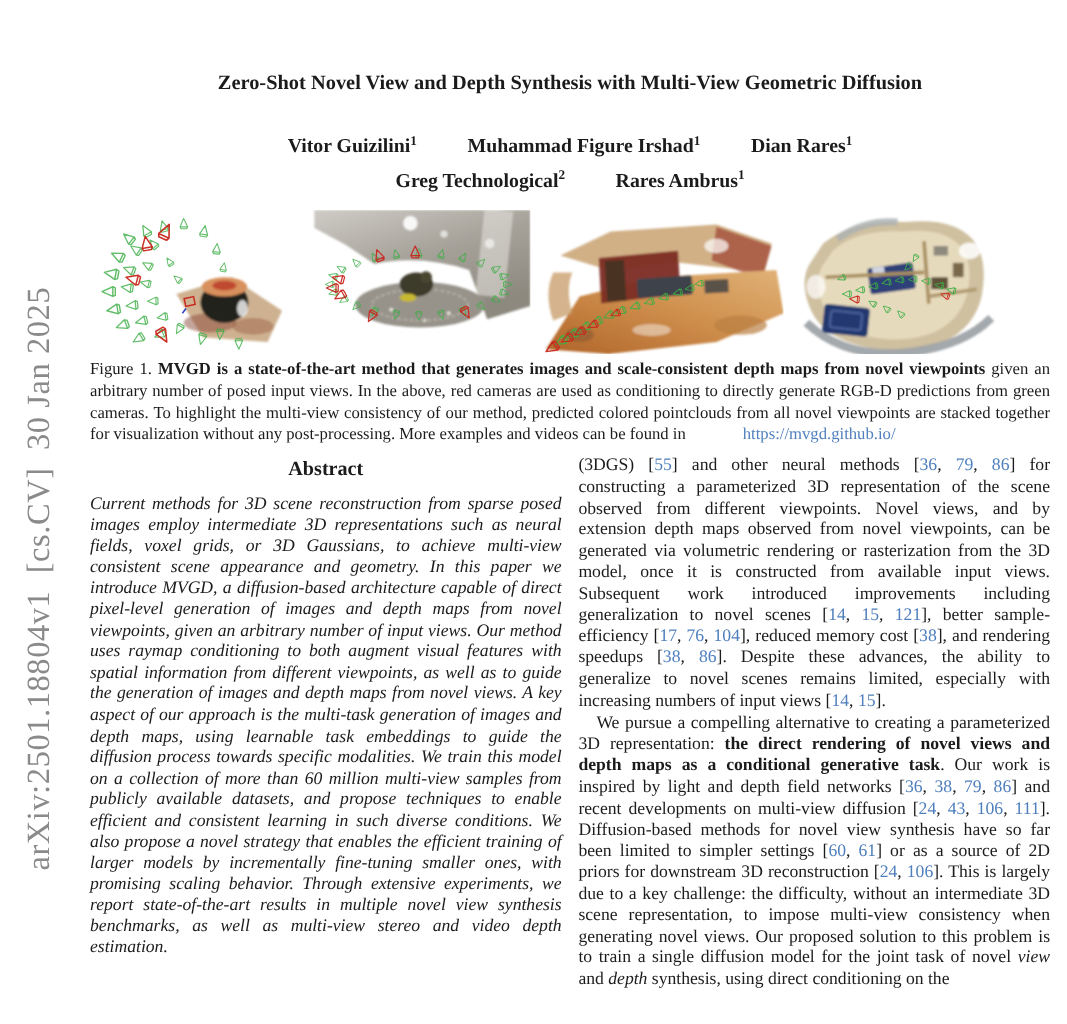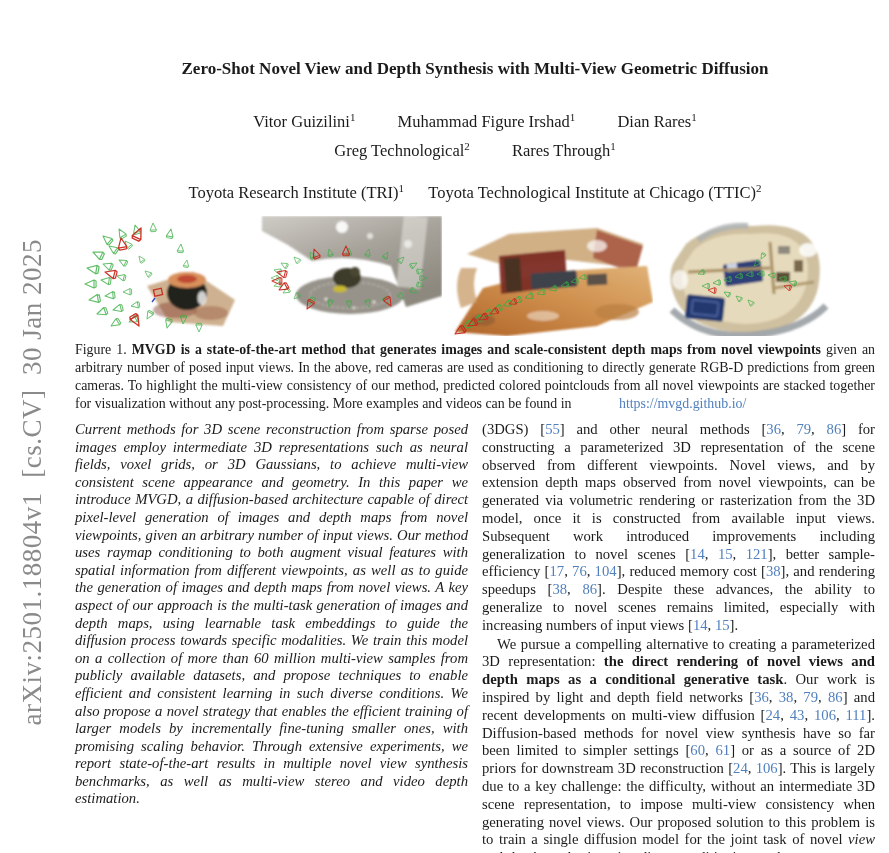--- a/index.html
+++ b/index.html
@@ -19,21 +19,21 @@
   }
   .stamp-text{
     writing-mode:vertical-rl;transform:rotate(180deg);
     font-size:27px;color:var(--stamp);white-space:pre;letter-spacing:.5px;
   }
   .page{position:absolute;left:75px;top:0;width:800px;}
   .title{margin-top:56px;text-align:center;font-weight:bold;font-size:17px;line-height:26px;}
   .authors-row{margin-top:0;text-align:center;font-size:16.5px;line-height:22px;}
   .authors-row.first{margin-top:29px;}
   .authors-row.second{margin-top:7px;}
-  .author{display:inline-block;margin:0 19px;}
+  .author{display:inline-block;margin:0 19px;font-weight:bold;}
   .affil-row{margin-top:21px;text-align:center;font-size:16.5px;}
   .affil{display:inline-block;margin:0 10px;}
   sup{font-size:11px;line-height:0;}
   .figure-strip{margin-top:13px;height:120px;display:flex;gap:5px;align-items:stretch;}
   .panel{height:120px;}
   .panel svg{display:block;width:100%;height:100%;}
   .caption{margin-top:5px;font-size:13.9px;line-height:18px;text-align:justify;}
   .columns{margin-top:8px;display:flex;gap:14px;}
   .col{width:393px;}
   .abstract-h{text-align:center;font-weight:bold;font-size:16.8px;margin:1px 0 11px 0;}
@@ -79,25 +79,21 @@
 
   <div class="title">Zero-Shot Novel View and Depth Synthesis with Multi-View Geometric Diffusion</div>
 
   <div class="authors-row first">
     <span class="author"><span>Vitor Guizilini</span><sup>1</sup></span>
     <span class="author"><span>Muhammad Figure Irshad</span><sup>1</sup></span>
     <span class="author"><span>Dian Rares</span><sup>1</sup></span>
   </div>
   <div class="authors-row second">
     <span class="author"><span>Greg Technological</span><sup>2</sup></span>
-    <span class="author"><span>Rares Through</span><sup>1</sup></span>
-  </div>
-  <div class="affil-row">
-    <span class="affil"><span>Toyota Research Institute (TRI)</span><sup>1</sup></span>
-    <span class="affil"><span>Toyota Technological Institute at Chicago (TTIC)</span><sup>2</sup></span>
+    <span class="author"><span>Rares Ambrus</span><sup>1</sup></span>
   </div>
 
   <div class="figure-strip">
 
     <div class="panel" style="width:170px" aria-label="Pointcloud of a sushi roll on a wooden board surrounded by scattered green and red camera frustums">
       <svg viewBox="0 0 170 120">
         <g filter="url(#soft)">
           <path d="M72 70 L118 56 L160 84 L148 110 L94 106 Z" fill="#c6a37d" opacity="0.85"></path>
           <ellipse cx="100" cy="94" rx="22" ry="8" fill="#8a4a38" opacity="0.5"></ellipse>
           <ellipse cx="136" cy="97" rx="17" ry="7" fill="#9a5a40" opacity="0.45"></ellipse>
@@ -286,20 +282,21 @@
           <use href="#camp" transform="translate(126 70) rotate(18) scale(0.6)"></use>
         </g>
       </svg>
     </div>
   </div>
 
   <div class="caption"><span>Figure 1.  </span><span class="seg-bold">MVGD is a state-of-the-art method that generates images and scale-consistent depth maps from novel viewpoints</span><span> given an arbitrary number of posed input views. In the above, red cameras are used as conditioning to directly generate RGB-D predictions from green cameras. To highlight the multi-view consistency of our method, predicted colored pointclouds from all novel viewpoints are stacked together for visualization without any post-processing. More examples and videos can be found in </span><span class="seg-link">https://mvgd.github.io/</span></div>
 
   <div class="columns">
     <div class="col">
+      <div class="abstract-h">Abstract</div>
       <div class="abstract">Current methods for 3D scene reconstruction from sparse posed images employ intermediate 3D representations such as neural fields, voxel grids, or 3D Gaussians, to achieve multi-view consistent scene appearance and geometry. In this paper we introduce MVGD, a diffusion-based architecture capable of direct pixel-level generation of images and depth maps from novel viewpoints, given an arbitrary number of input views. Our method uses raymap conditioning to both augment visual features with spatial information from different viewpoints, as well as to guide the generation of images and depth maps from novel views. A key aspect of our approach is the multi-task generation of images and depth maps, using learnable task embeddings to guide the diffusion process towards specific modalities. We train this model on a collection of more than 60 million multi-view samples from publicly available datasets, and propose techniques to enable efficient and consistent learning in such diverse conditions. We also propose a novel strategy that enables the efficient training of larger models by incrementally fine-tuning smaller ones, with promising scaling behavior. Through extensive experiments, we report state-of-the-art results in multiple novel view synthesis benchmarks, as well as multi-view stereo and video depth estimation.</div>
     </div>
     <div class="col">
       <div class="body-par"><span>(3DGS) [</span><span class="seg-cite">55</span><span>] and other neural methods [</span><span class="seg-cite">36</span><span>, </span><span class="seg-cite">79</span><span>, </span><span class="seg-cite">86</span><span>] for constructing a parameterized 3D representation of the scene observed from different viewpoints. Novel views, and by extension depth maps observed from novel viewpoints, can be generated via volumetric rendering or rasterization from the 3D model, once it is constructed from available input views. Subsequent work introduced improvements including generalization to novel scenes [</span><span class="seg-cite">14</span><span>, </span><span class="seg-cite">15</span><span>, </span><span class="seg-cite">121</span><span>], better sample-efficiency [</span><span class="seg-cite">17</span><span>, </span><span class="seg-cite">76</span><span>, </span><span class="seg-cite">104</span><span>], reduced memory cost [</span><span class="seg-cite">38</span><span>], and rendering speedups [</span><span class="seg-cite">38</span><span>, </span><span class="seg-cite">86</span><span>]. Despite these advances, the ability to generalize to novel scenes remains limited, especially with increasing numbers of input views [</span><span class="seg-cite">14</span><span>, </span><span class="seg-cite">15</span><span>].</span></div>
       <div class="body-par"><span>We pursue a compelling alternative to creating a parameterized 3D representation: </span><span class="seg-bold">the direct rendering of novel views and depth maps as a conditional generative task</span><span>. Our work is inspired by light and depth field networks [</span><span class="seg-cite">36</span><span>, </span><span class="seg-cite">38</span><span>, </span><span class="seg-cite">79</span><span>, </span><span class="seg-cite">86</span><span>] and recent developments on multi-view diffusion [</span><span class="seg-cite">24</span><span>, </span><span class="seg-cite">43</span><span>, </span><span class="seg-cite">106</span><span>, </span><span class="seg-cite">111</span><span>]. Diffusion-based methods for novel view synthesis have so far been limited to simpler settings [</span><span class="seg-cite">60</span><span>, </span><span class="seg-cite">61</span><span>] or as a source of 2D priors for downstream 3D reconstruction [</span><span class="seg-cite">24</span><span>, </span><span class="seg-cite">106</span><span>]. This is largely due to a key challenge: the difficulty, without an intermediate 3D scene representation, to impose multi-view consistency when generating novel views. Our proposed solution to this problem is to train a single diffusion model for the joint task of novel </span><span class="seg-italic">view</span><span> and </span><span class="seg-italic">depth</span><span> synthesis, using direct conditioning on the</span></div>
     </div>
   </div>
 
 </div>
 

